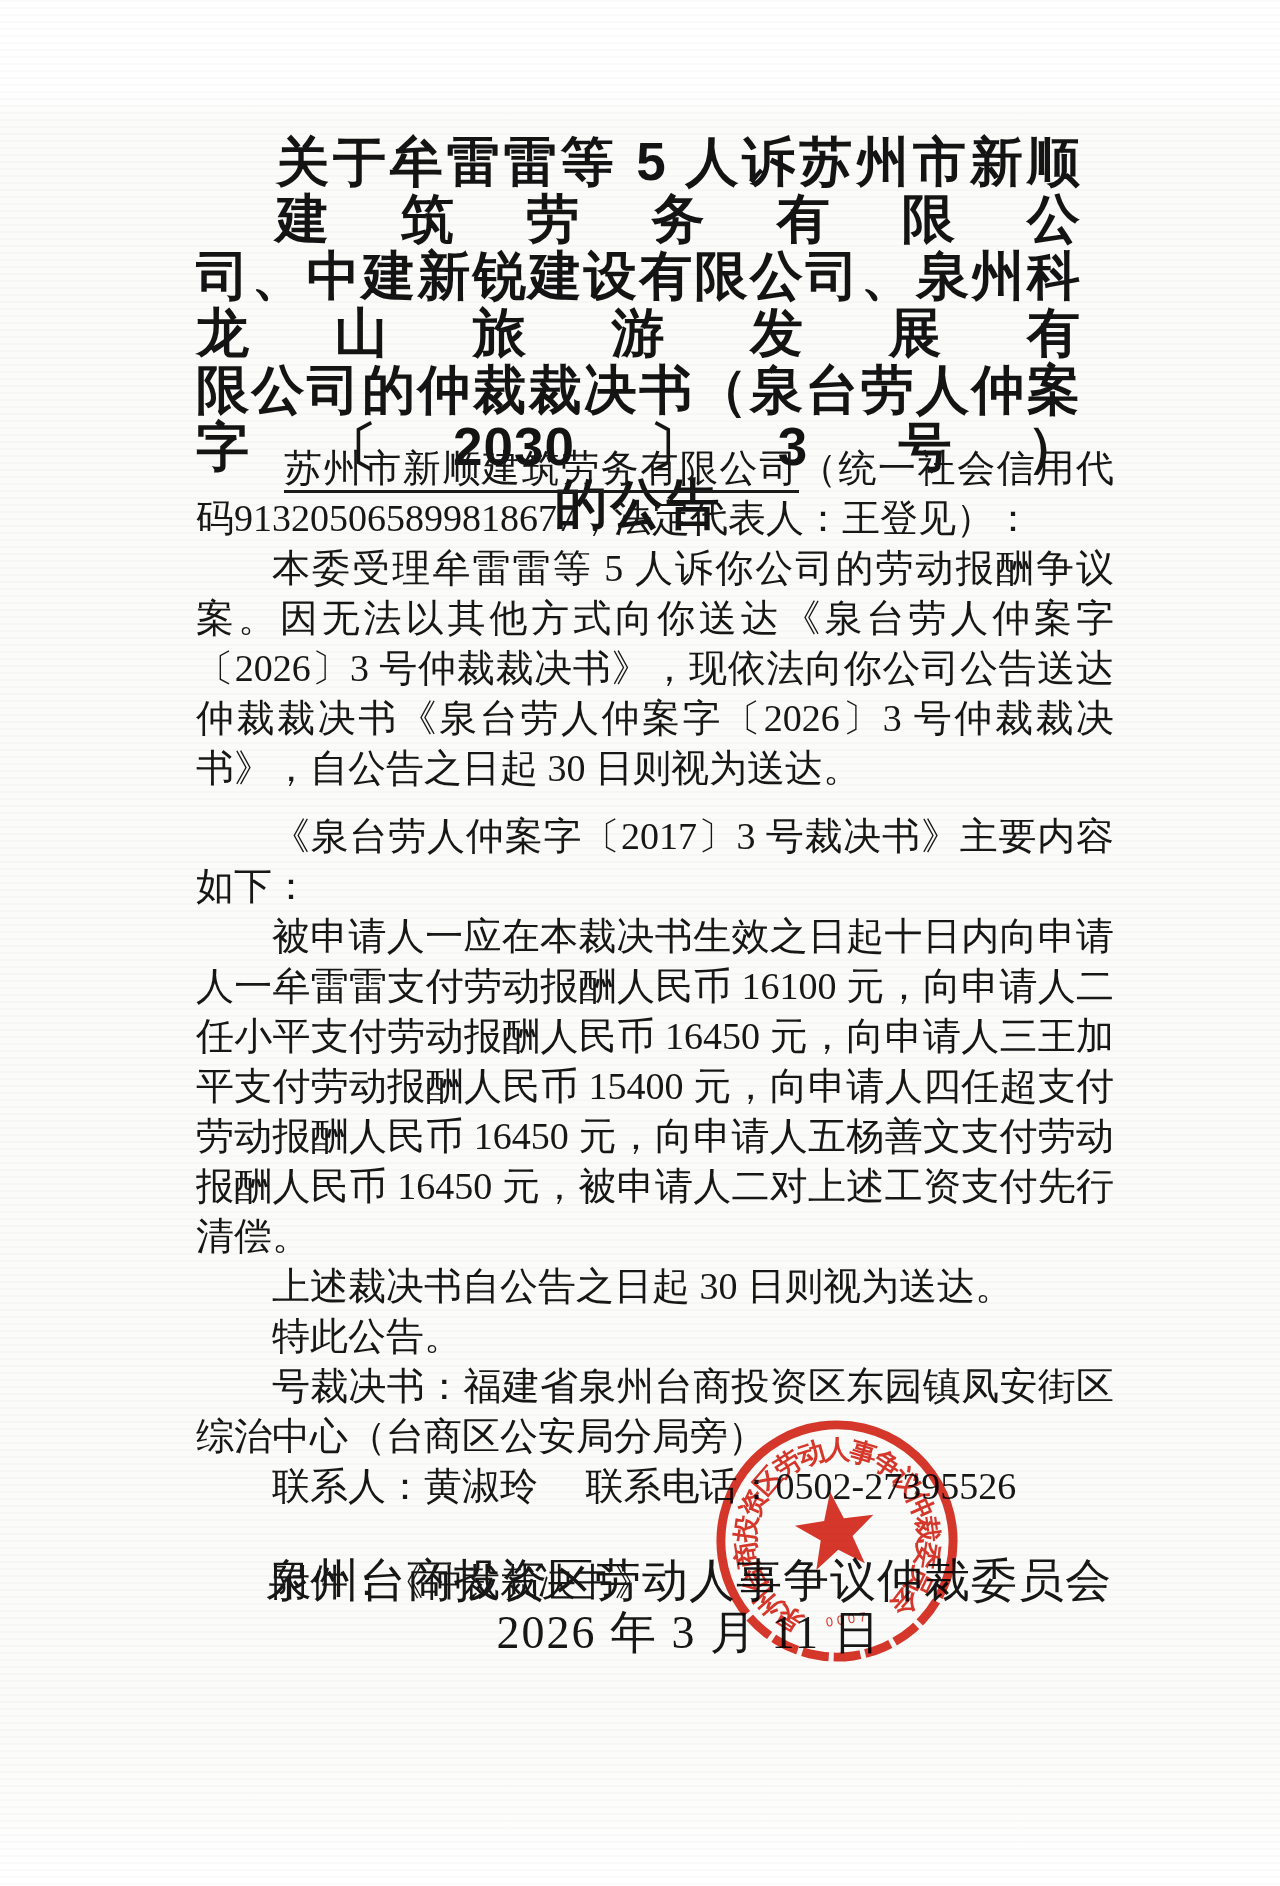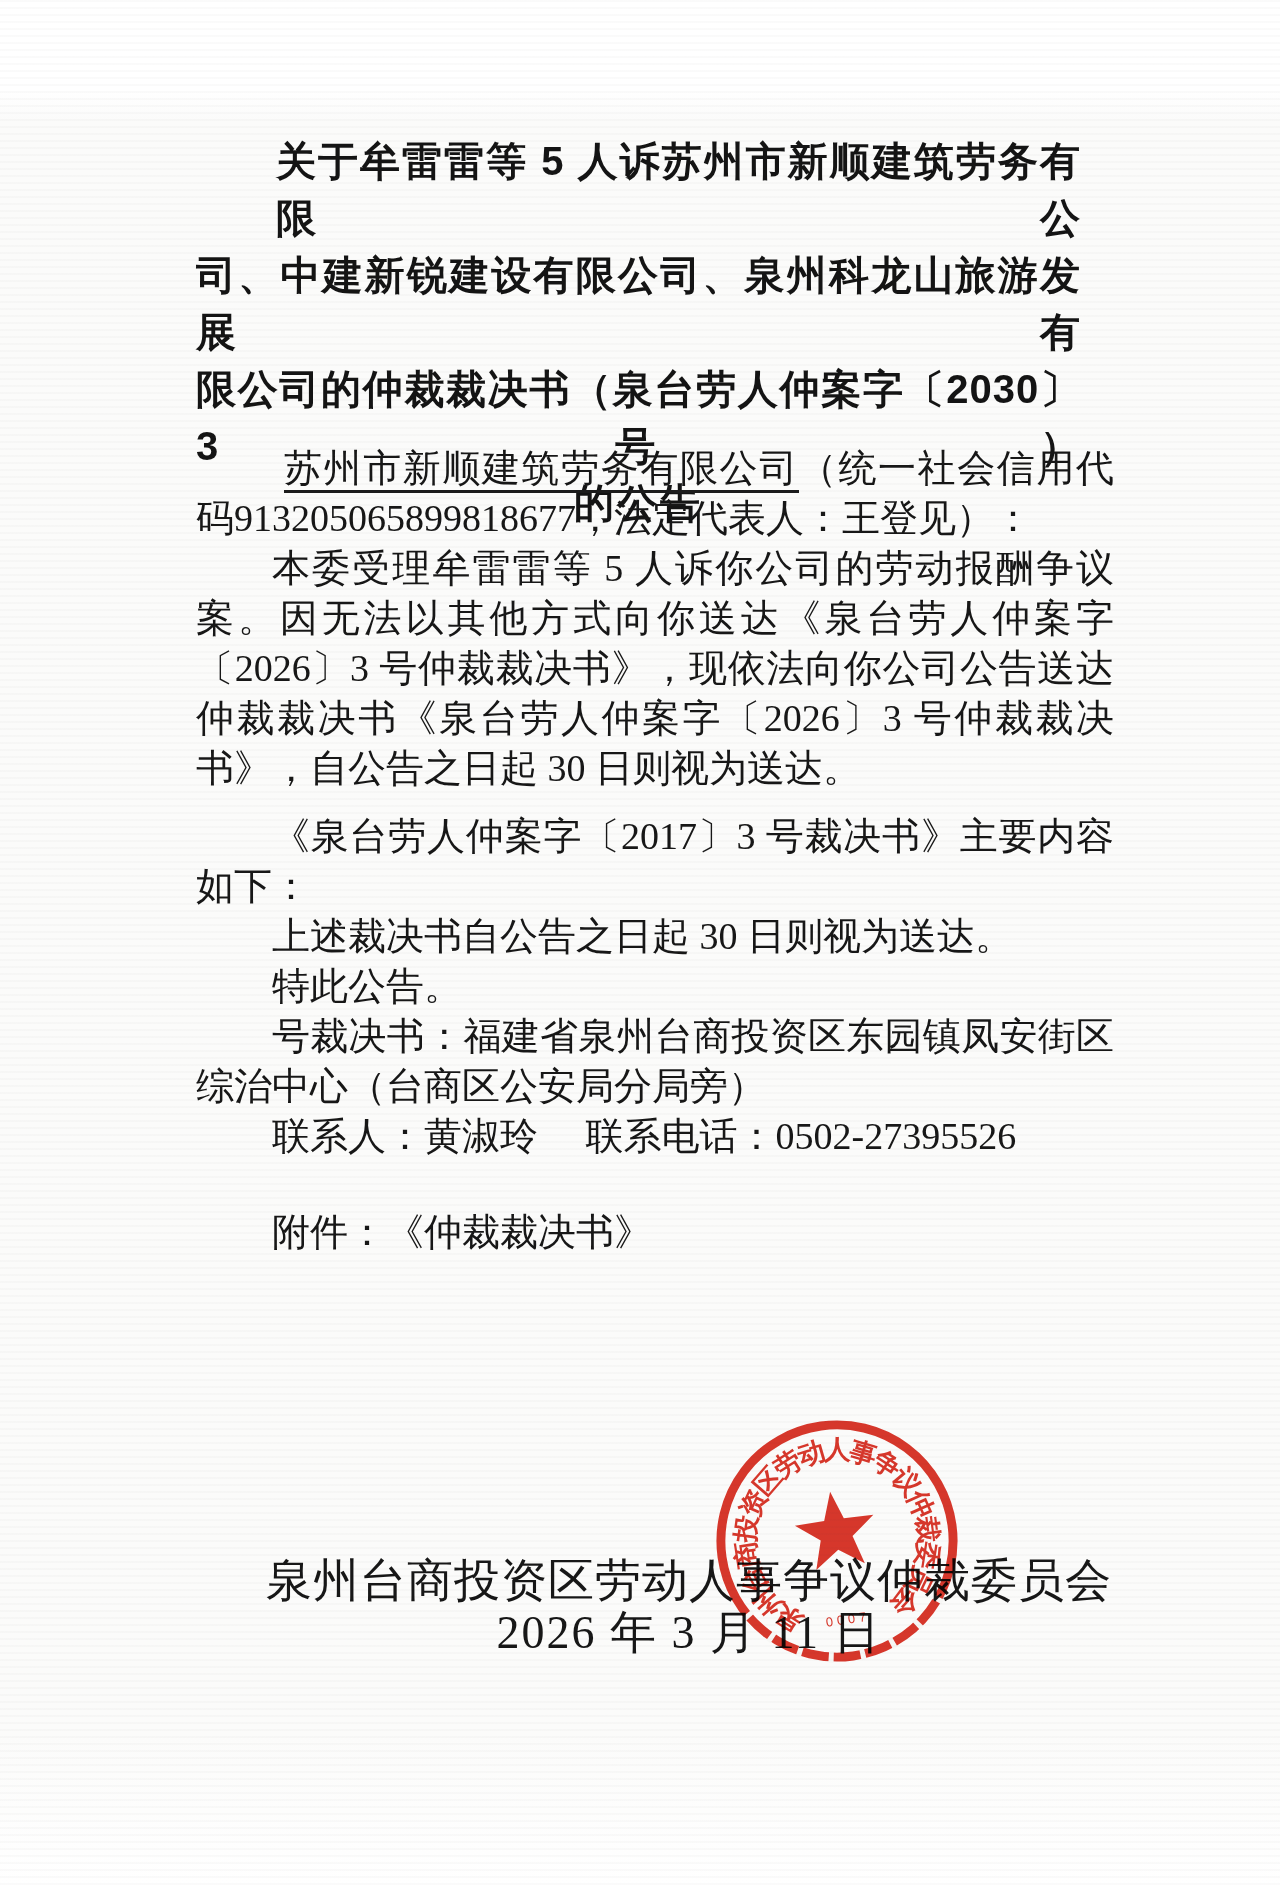--- a/index.html
+++ b/index.html
@@ -12,21 +12,21 @@
     position:relative;width:1280px;height:1886px;
     background:
       repeating-linear-gradient(180deg, rgba(120,120,118,0.035) 0 2px, rgba(0,0,0,0) 2px 7px),
       linear-gradient(180deg,#ffffff 0 90px,#fbfbfa 120px,#fbfbfa 92%,#ffffff 100%);
     color:#161616;
   }
   
   .title-block{
     position:absolute;left:196px;top:133px;width:885px;
     font-family:"Liberation Sans", sans-serif;
-    font-weight:700;font-size:40px;line-height:57px;color:#141414;
+    font-weight:700;font-size:53px;line-height:57px;color:#141414;
   }
   .title-line{text-align:justify;text-align-last:justify;white-space:nowrap;letter-spacing:1px;}
   .title-line.t-justify{white-space:normal;}
   .title-line.first{padding-left:80px;}
   .title-line.last{text-align:center;text-align-last:center;letter-spacing:3px;}
   
   .body-block{
     position:absolute;left:196px;top:443px;width:918px;
     font-size:38px;line-height:50px;color:#171717;
     text-align:justify;
@@ -60,20 +60,21 @@
     <div class="title-line t-justify first">关于牟雷雷等 5 人诉苏州市新顺建筑劳务有限公</div>
     <div class="title-line t-justify">司、中建新锐建设有限公司、泉州科龙山旅游发展有</div>
     <div class="title-line t-justify">限公司的仲裁裁决书（泉台劳人仲案字〔2030〕3 号）</div>
     <div class="title-line last">的公告</div>
   </div>
 
   <div class="body-block">
     <p><span class="company-underline">苏州市新顺建筑劳务有限公司</span><span>（统一社会信用代码913205065899818677，法定代表人：王登见）：</span></p>
     <p>本委受理牟雷雷等 5 人诉你公司的劳动报酬争议案。因无法以其他方式向你送达《泉台劳人仲案字〔2026〕3 号仲裁裁决书》，现依法向你公司公告送达仲裁裁决书《泉台劳人仲案字〔2026〕3 号仲裁裁决书》，自公告之日起 30 日则视为送达。</p>
     <p class="para-ruling-heading">《泉台劳人仲案字〔2017〕3 号裁决书》主要内容如下：</p>
+    <p>被申请人一应在本裁决书生效之日起十日内向申请人一牟雷雷支付劳动报酬人民币 16100 元，向申请人二任小平支付劳动报酬人民币 16450 元，向申请人三王加平支付劳动报酬人民币 15400 元，向申请人四任超支付劳动报酬人民币 16450 元，向申请人五杨善文支付劳动报酬人民币 16450 元，被申请人二对上述工资支付先行清偿。</p>
     <p>上述裁决书自公告之日起 30 日则视为送达。</p>
     <p>特此公告。</p>
     <p>号裁决书：福建省泉州台商投资区东园镇凤安街区综治中心（台商区公安局分局旁）</p>
     <p>联系人：黄淑玲　 联系电话：0502-27395526</p>
     <p class="attachment-line">附件：《仲裁裁决书》</p>
   </div>
 
   <div class="signature-block">
     <div class="signature-committee">泉州台商投资区劳动人事争议仲裁委员会</div>
     <div class="signature-date">2026 年 3 月 11 日</div>

